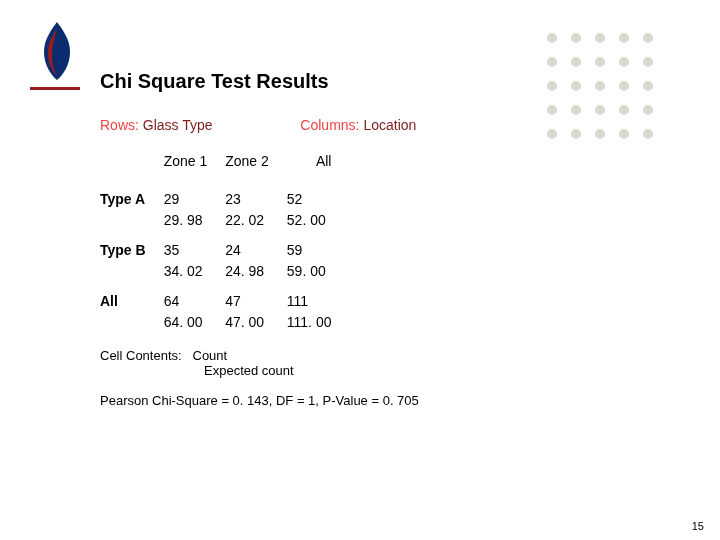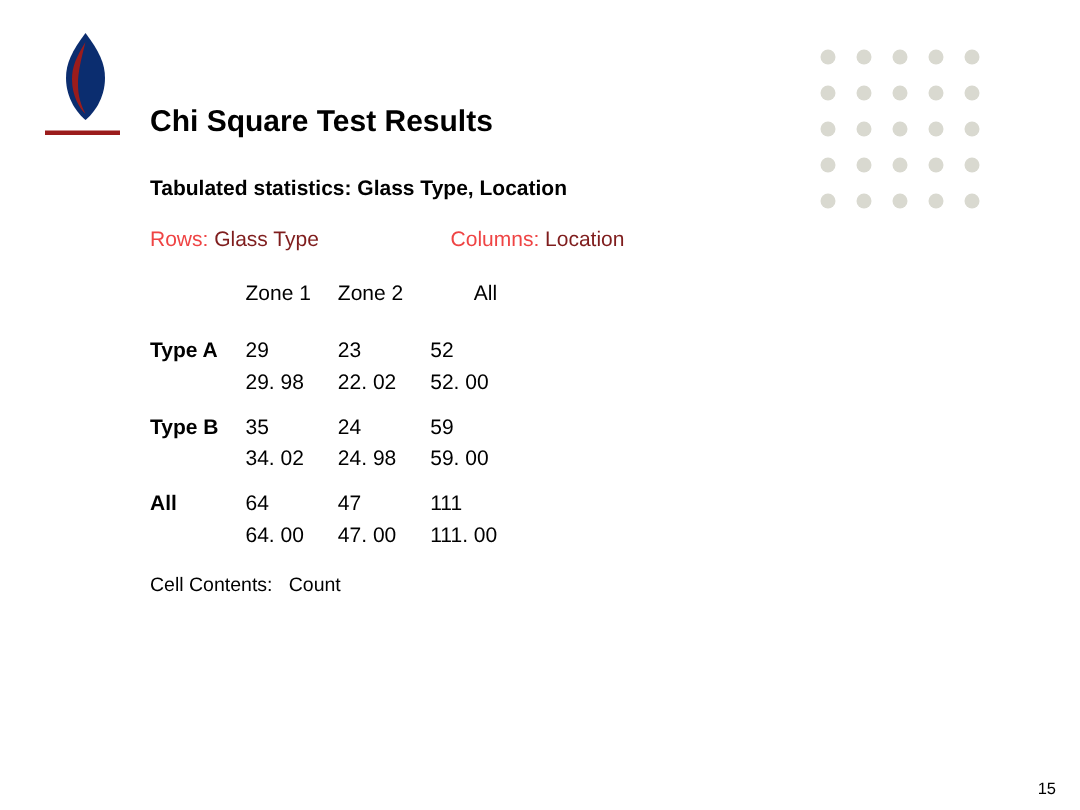--- a/index.html
+++ b/index.html
@@ -147,21 +147,20 @@
           <circle cx="60" cy="108" r="5"></circle>
           <circle cx="84" cy="108" r="5"></circle>
           <circle cx="108" cy="108" r="5"></circle>
       </g>
     </svg>
   </div>
 
   <div class="content">
     <div class="title">Chi Square Test Results</div>
 
-    <div class="tabline">Tabulated statistics: Glass Type, Location</div>
 
     <div class="rowcols">
       <span class="lbl">Rows: </span><span class="val">Glass Type</span>
       <span style="display:inline-block; width:80px;"></span>
       <span class="lbl">Columns: </span><span class="val">Location</span>
     </div>
 
     <table class="stats">
       <thead>
         <tr>
@@ -206,18 +205,20 @@
           <td>64. 00</td>
           <td>47. 00</td>
           <td>111. 00</td>
         </tr>
       </tbody>
     </table>
 
     <div class="cellcontents">
       <span>Cell Contents:</span>&nbsp;&nbsp;
       <span>Count</span>
+      <span class="indent">Expected count</span>
     </div>
 
+    <div class="pearson">Pearson Chi-Square = 0. 143, DF = 1, P-Value = 0. 705</div>
   </div>
 
   <div class="pagenum">15</div>
 </div>
 
 </body></html>

